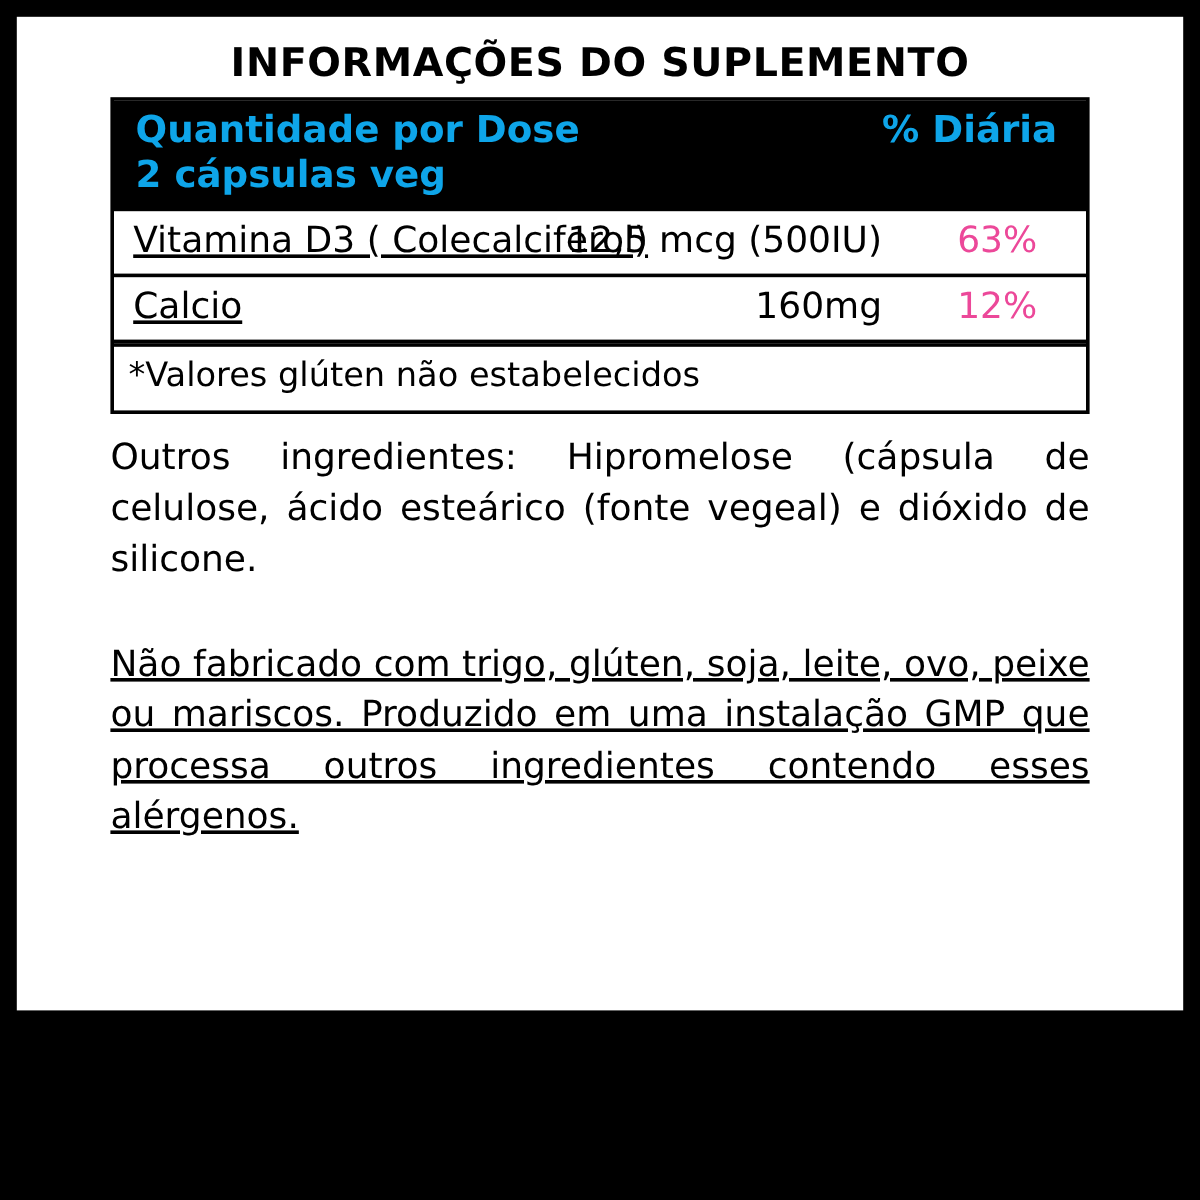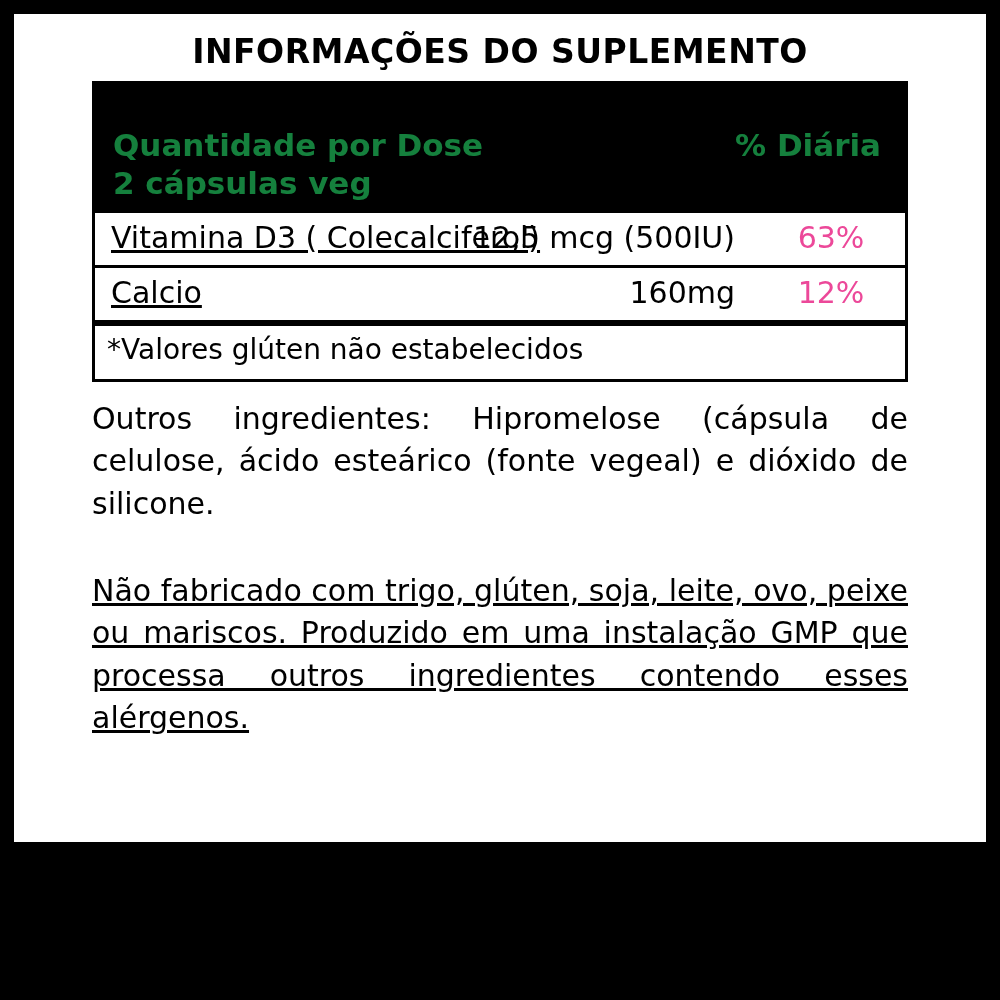--- a/index.html
+++ b/index.html
@@ -32,40 +32,39 @@
     margin-bottom: 10px;
   }
   .facts {
     margin: 0 78px 0 78px;
     border: 3px solid #000;
     box-sizing: border-box;
     background: #fff;
   }
   .facts-header {
     background: #000;
-    color: #15803d;
+    color: #0ea5e9;
     padding: 6px 18px 10px 18px;
   }
   .hdr-row {
     display: flex;
     align-items: baseline;
     justify-content: space-between;
   }
   .hdr-left {
     font-size: 31px;
     font-weight: 600;
     line-height: 1.22;
   }
   .hdr-right {
     font-size: 31px;
     font-weight: 600;
     line-height: 1.22;
     white-space: nowrap;
     padding-right: 6px;
-    margin-top: 37px;
   }
   .hdr-sub {
     font-size: 31px;
     font-weight: 600;
     line-height: 1.22;
   }
   .nutrient-row {
     display: flex;
     align-items: flex-start;
     border-bottom: 3px solid #000;

